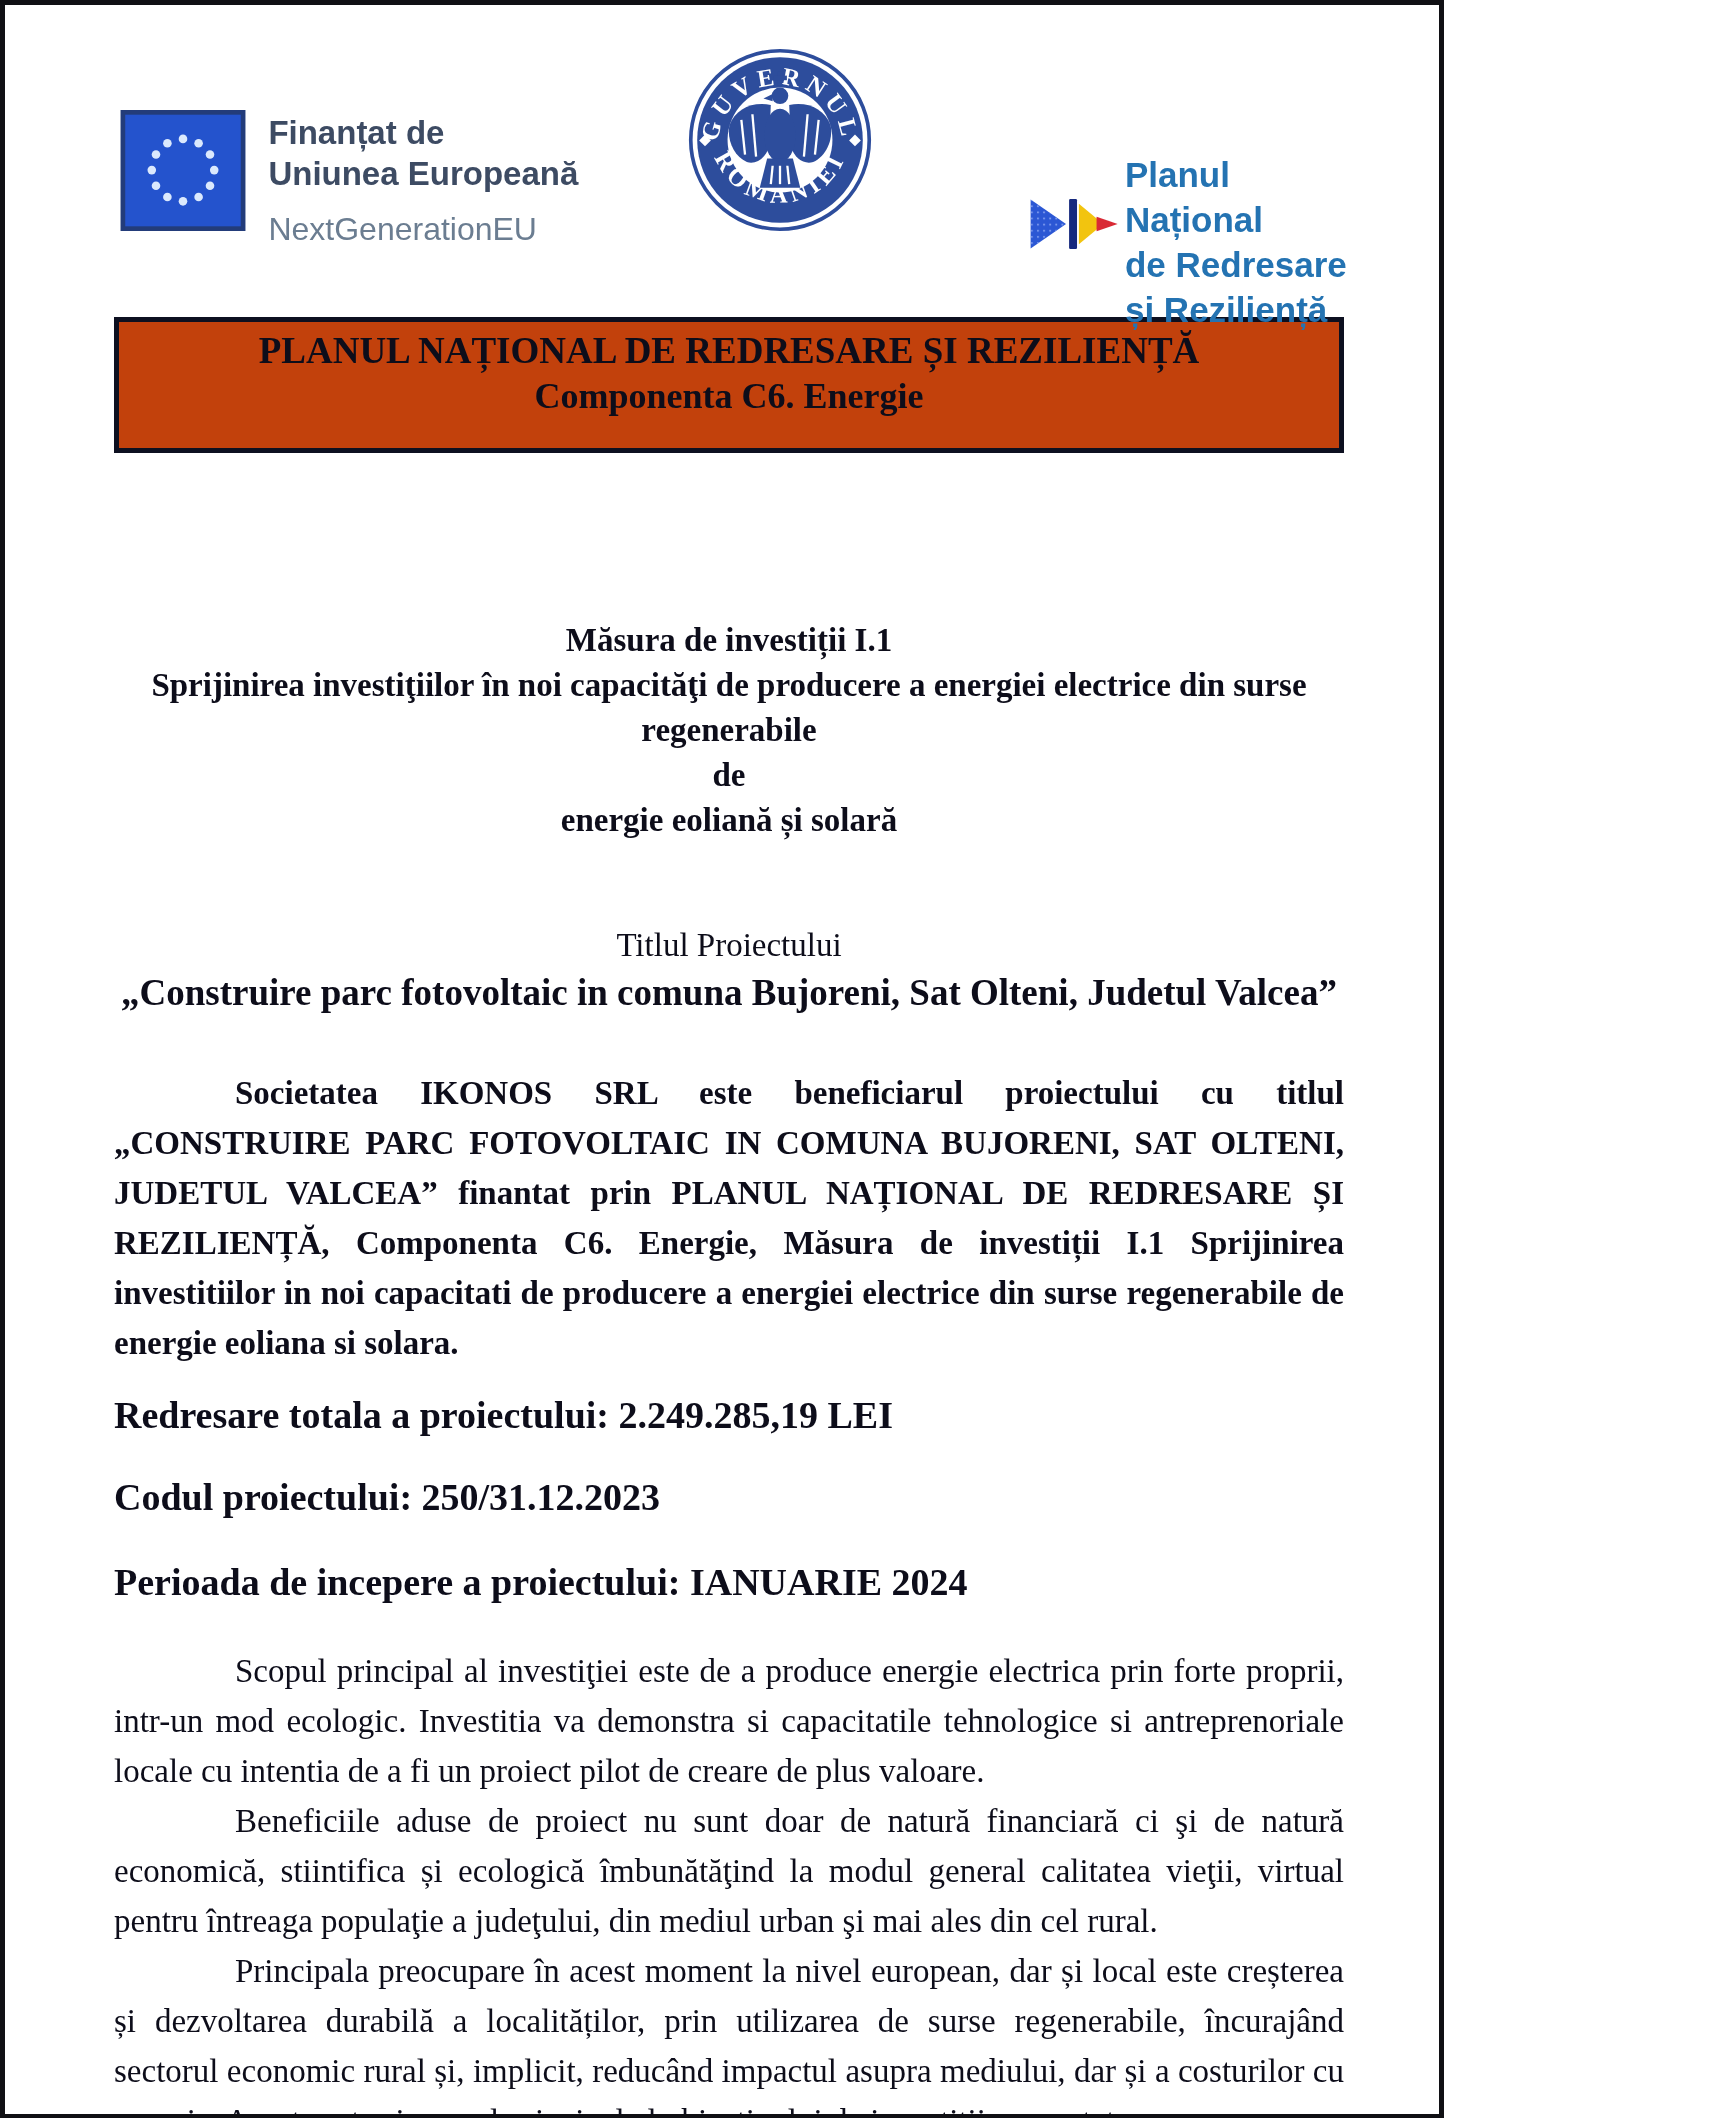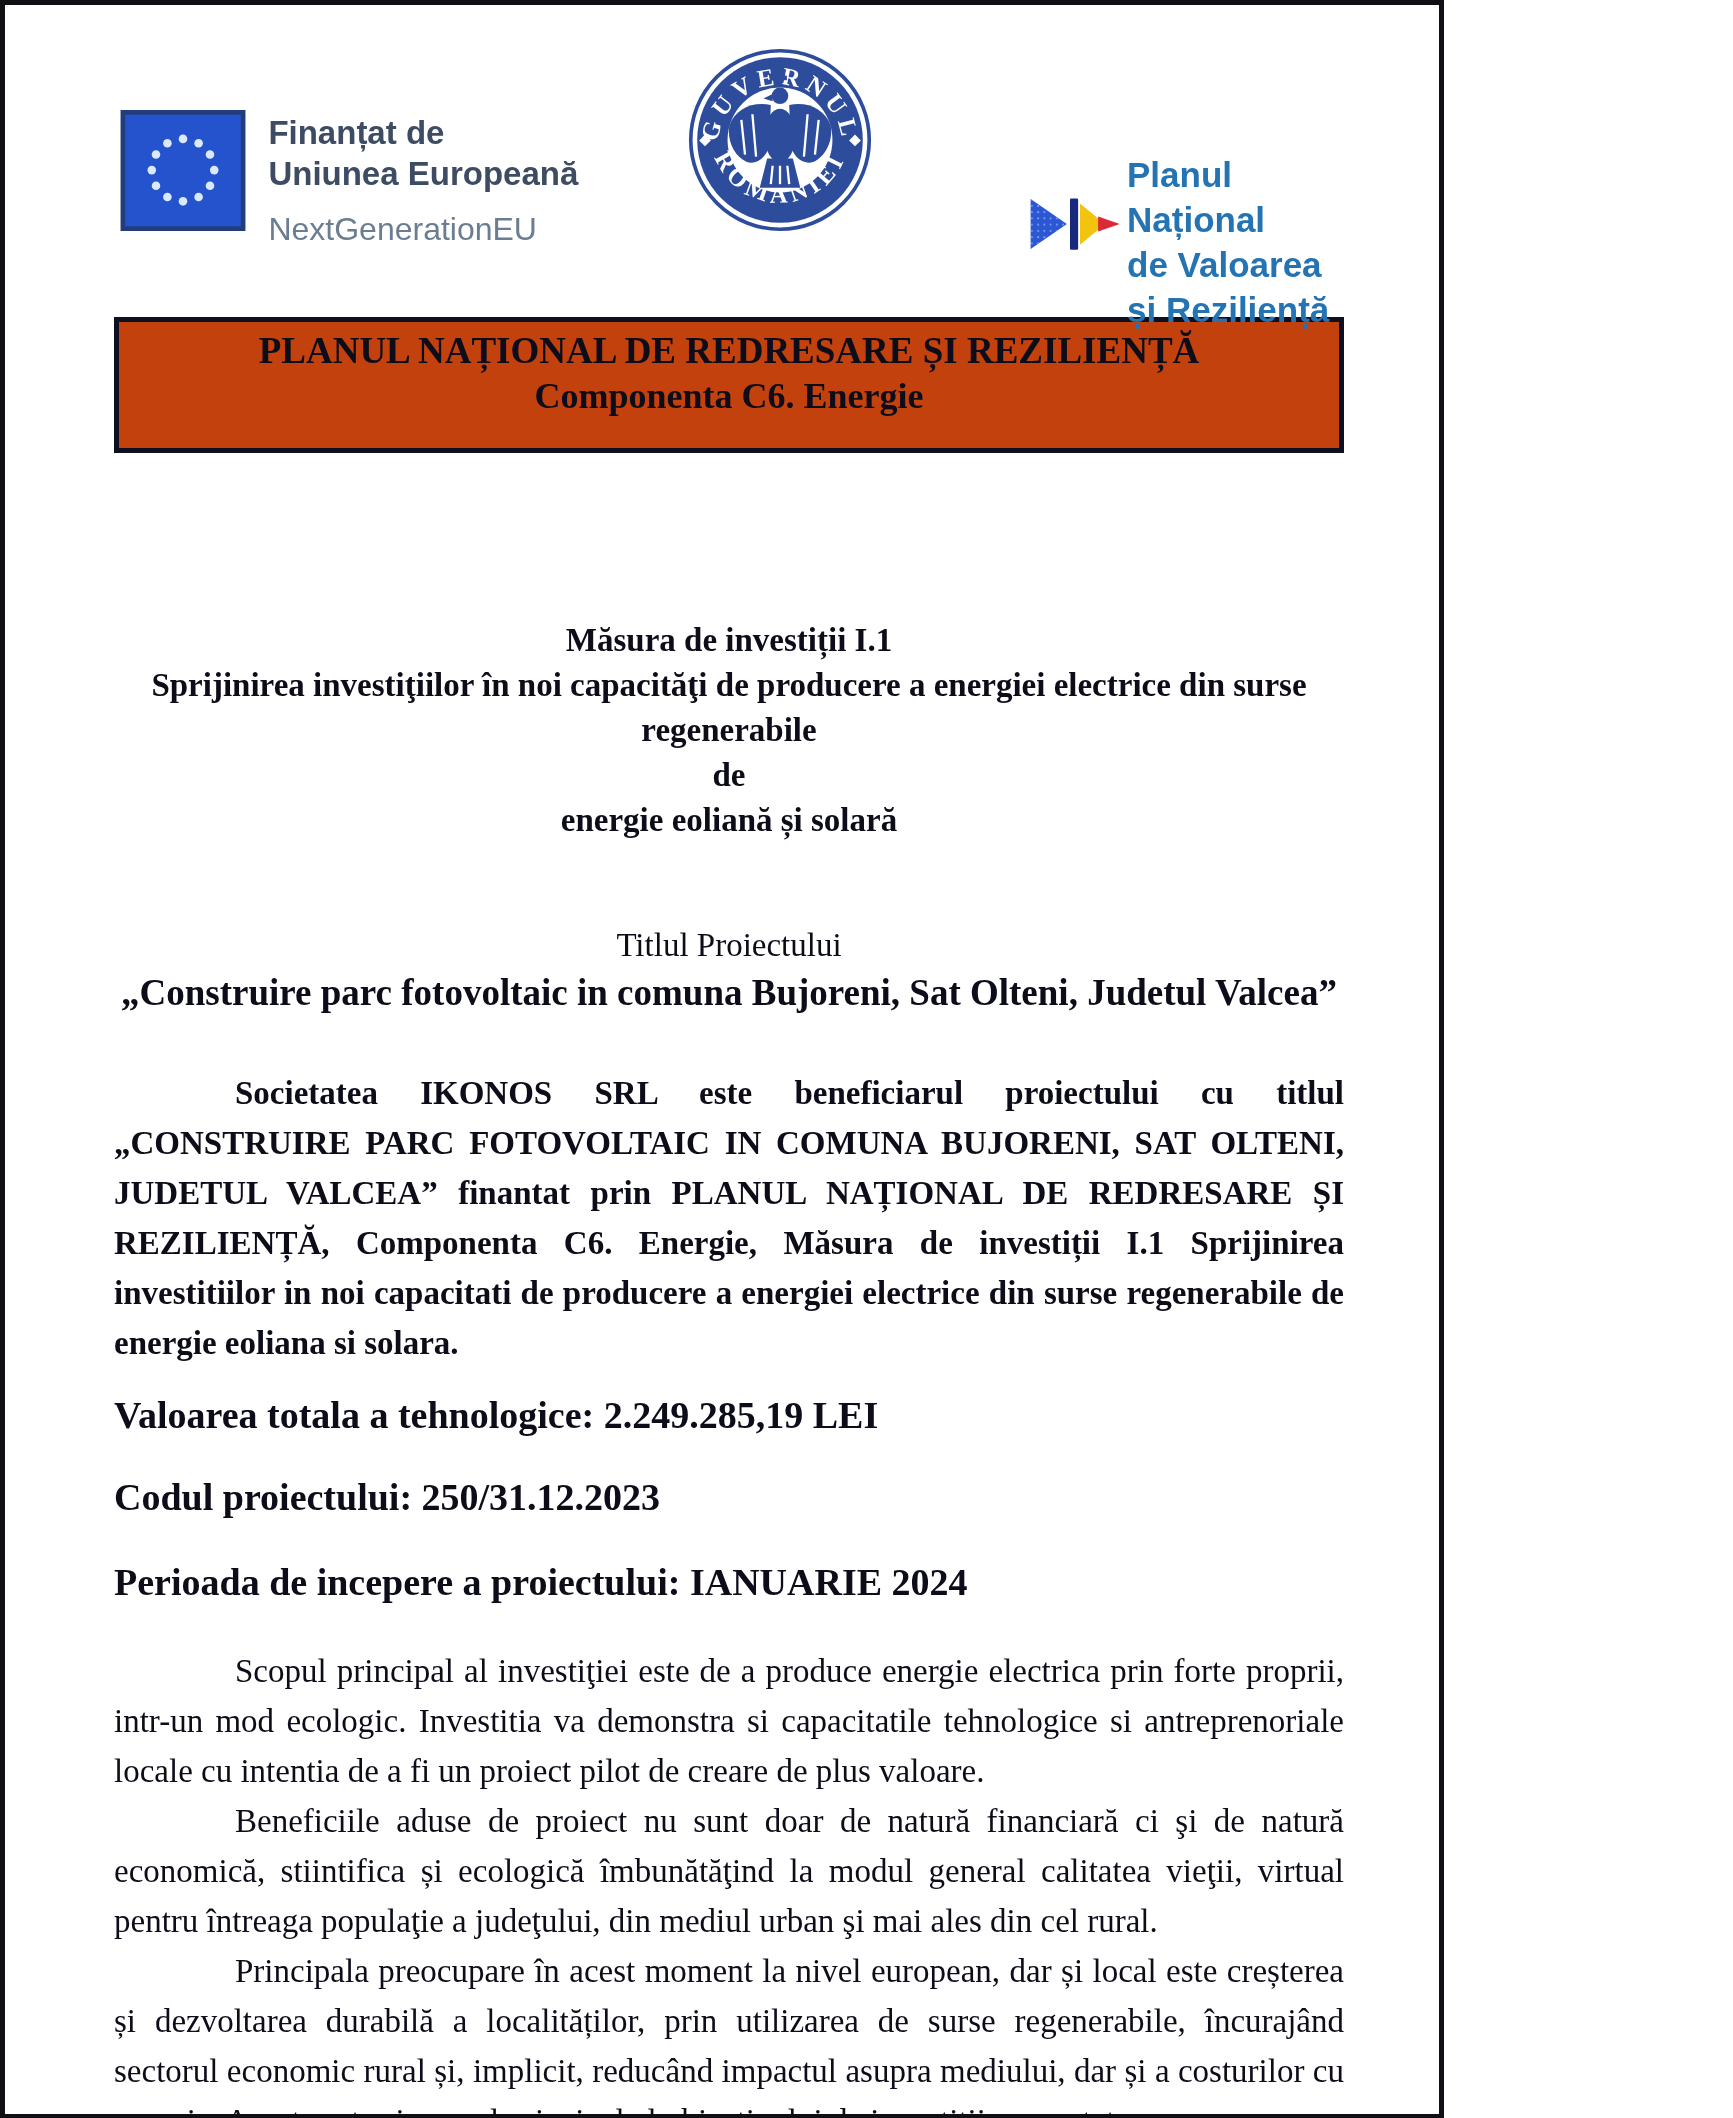--- a/index.html
+++ b/index.html
@@ -136,21 +136,21 @@
         </defs>
         <path d="M2,4 L2,164 L118,84 Z" fill="#2b57d4"></path>
         <path d="M2,4 L2,164 L118,84 Z" fill="url(#dots)"></path>
         <rect x="128" y="2" width="26" height="164" rx="4" fill="#16297e"></rect>
         <path d="M160,18 L160,150 L240,84 Z" fill="#f2c40f"></path>
         <path d="M218,60 L218,108 L287,84 Z" fill="#d92a35"></path>
         <path d="M218,60 L287,84 L252,72 Z" fill="#e23a8c" opacity="0.85"></path>
       </svg>
       <div class="pnrr-text">
         <div>Planul Național</div>
-        <div>de Valoarea și Reziliență</div>
+        <div>de Redresare și Reziliență</div>
       </div>
     </div>
   </div>
 
   <div class="header-box">
     <div class="hb1">PLANUL NAȚIONAL DE REDRESARE ȘI REZILIENȚĂ</div>
     <div class="hb2">Componenta C6. Energie</div>
   </div>
 
   <div class="measure">
@@ -158,21 +158,21 @@
     <div>Sprijinirea investiţiilor în noi capacităţi de producere a energiei electrice din surse regenerabile</div>
     <div>de</div>
     <div>energie eoliană și solară</div>
   </div>
 
   <div class="project-label">Titlul Proiectului</div>
   <div class="project-title">„Construire parc fotovoltaic in comuna Bujoreni, Sat Olteni, Judetul Valcea”</div>
 
   <p class="para bold p1">Societatea IKONOS SRL este beneficiarul proiectului cu titlul „CONSTRUIRE PARC FOTOVOLTAIC IN COMUNA BUJORENI, SAT OLTENI, JUDETUL VALCEA” finantat prin PLANUL NAȚIONAL DE REDRESARE ȘI REZILIENȚĂ, Componenta C6. Energie, Măsura de investiții I.1 Sprijinirea investitiilor in noi capacitati de producere a energiei electrice din surse regenerabile de energie eoliana si solara.</p>
 
-  <p class="data-label lbl1">Valoarea totala a tehnologice: 2.249.285,19 LEI</p>
+  <p class="data-label lbl1">Redresare totala a proiectului: 2.249.285,19 LEI</p>
   <p class="data-label lbl2">Codul proiectului: 250/31.12.2023</p>
   <p class="data-label lbl3">Perioada de incepere a proiectului: IANUARIE 2024</p>
 
   <p class="para p2">Scopul principal al investiţiei este de a produce energie electrica prin forte proprii, intr-un mod ecologic. Investitia va demonstra si capacitatile tehnologice si antreprenoriale locale cu intentia de a fi un proiect pilot de creare de plus valoare.</p>
   <p class="para">Beneficiile aduse de proiect nu sunt doar de natură financiară ci şi de natură economică, stiintifica și ecologică îmbunătăţind la modul general calitatea vieţii, virtual pentru întreaga populaţie a judeţului, din mediul urban şi mai ales din cel rural.</p>
   <p class="para">Principala preocupare în acest moment la nivel european, dar și local este creșterea și dezvoltarea durabilă a localităților, prin utilizarea de surse regenerabile, încurajând sectorul economic rural și, implicit, reducând impactul asupra mediului, dar și a costurilor cu energia. Acesta este și scopul principal al obiectivului de investiții prezentat.</p>
 
 </div>
 
 

